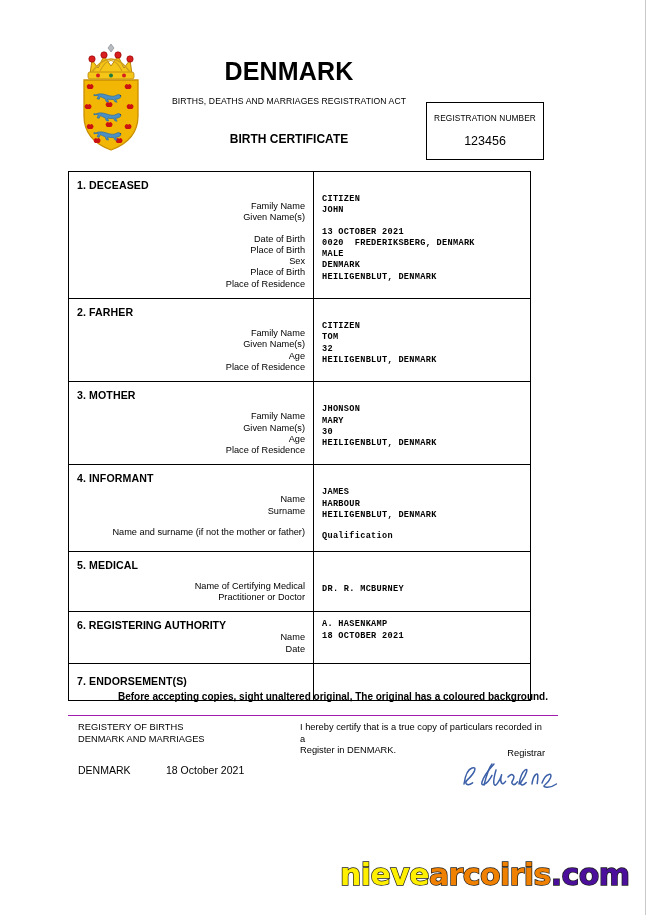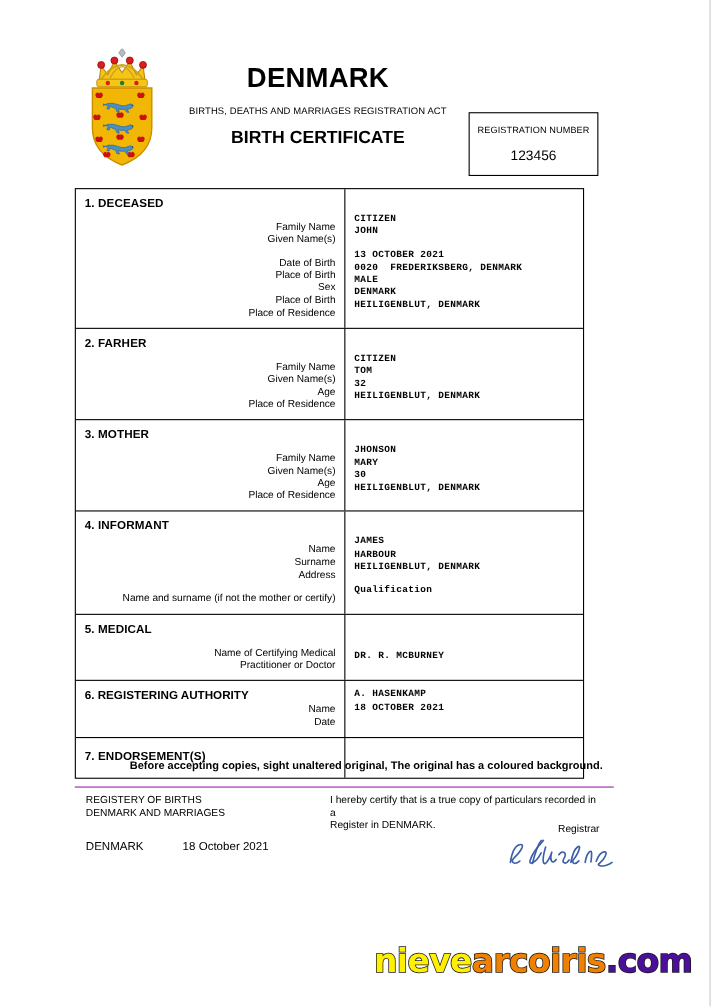--- a/index.html
+++ b/index.html
@@ -48,23 +48,23 @@
     letter-spacing: 0.2px;
     line-height: 1.05;
   }
   .title-act {
     font-size: 8.6px;
     margin-top: 12px;
     letter-spacing: 0.1px;
     white-space: nowrap;
   }
   .title-sub {
-    font-size: 16px;
-    font-weight: bold;
-    margin-top: 11px;
+    font-size: 12px;
+    font-weight: bold;
+    margin-top: 26px;
   }
   .regbox {
     position: absolute;
     left: 358px; top: 58px;
     width: 118px; height: 58px;
     border: 1.4px solid #000;
     text-align: center;
     box-sizing: border-box;
   }
   .regbox .reg-label {
@@ -353,22 +353,21 @@
         <div class="val">HEILIGENBLUT, DENMARK</div>
       </div>
     </div>
 
     <div class="sec">
       <div class="sec-left">
         <div class="sec-title">4. INFORMANT</div>
         <div class="lbl-list">
           <div class="lbl gap">Name</div>
           <div class="lbl">Surname</div>
-          <div class="lbl">Address</div>
-          <div class="lbl gap">Name and surname (if not the mother or certify)</div>
+          <div class="lbl gap">Name and surname (if not the mother or father)</div>
         </div>
       </div>
       <div class="sec-right pad-top-4">
         <div class="val">JAMES</div>
         <div class="val">HARBOUR</div>
         <div class="val">HEILIGENBLUT, DENMARK</div>
         <div class="val gap">Qualification</div>
       </div>
     </div>
 

